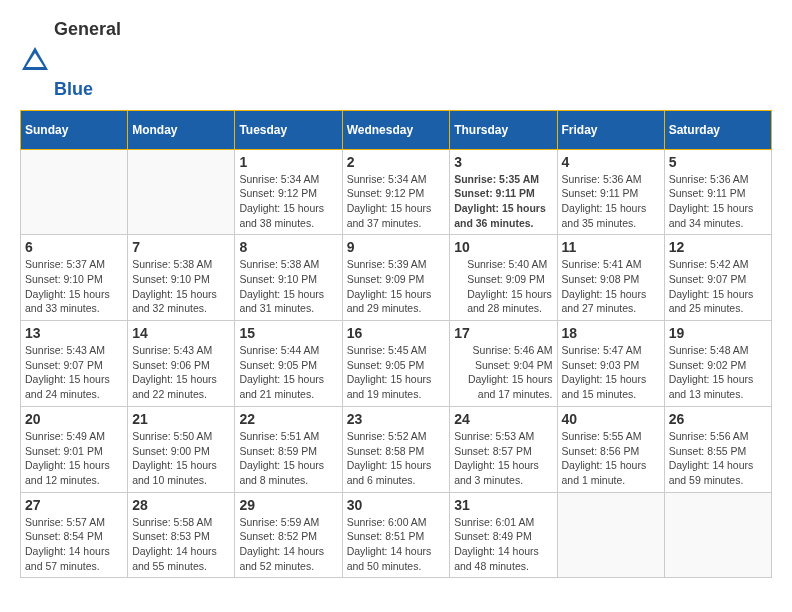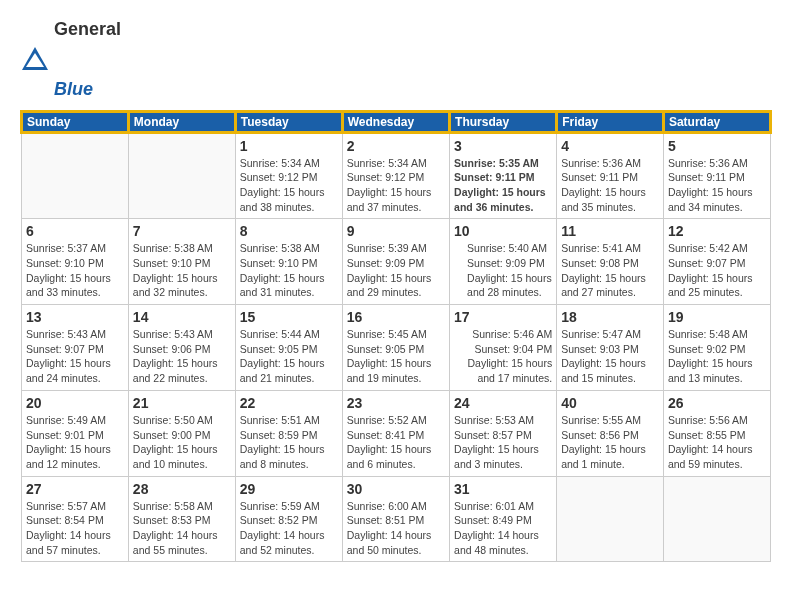--- a/index.html
+++ b/index.html
@@ -28,21 +28,20 @@
     }
     .logo-general {
       font-size: 18px;
       font-weight: bold;
       color: #333;
     }
     .logo-blue {
       font-size: 18px;
       font-weight: bold;
       color: #1a5fa8;
-      font-style: italic;
     }
     .logo-icon {
       width: 30px;
       height: 30px;
       margin-right: 4px;
     }
     .title-block {
       text-align: right;
     }
     .month-title {
@@ -55,24 +54,24 @@
       color: #555;
     }
     .calendar {
       width: 100%;
       border-collapse: collapse;
       font-size: 11px;
     }
     .calendar th {
       background-color: #1a5fa8;
       color: #fff;
-      padding: 2px 4px;
+      padding: 12px 4px;
       text-align: left;
       font-size: 12px;
-      border: 3px solid #eab308;
+      border: 1px solid #eab308;
     }
     .calendar td {
       border: 1px solid #ccc;
       vertical-align: top;
       padding: 4px;
       width: 108px;
       min-height: 80px;
       background: #fff;
     }
     .calendar td.empty {
@@ -259,21 +258,21 @@
         </td>
         <td>
           <span class="day-number">22</span>
           <div class="day-info" style="white-space: pre-line;">Sunrise: 5:51 AM
 Sunset: 8:59 PM
 Daylight: 15 hours and 8 minutes.</div>
         </td>
         <td>
           <span class="day-number">23</span>
           <div class="day-info" style="white-space: pre-line;">Sunrise: 5:52 AM
-Sunset: 8:41 PM
+Sunset: 8:58 PM
 Daylight: 15 hours and 6 minutes.</div>
         </td>
         <td>
           <span class="day-number">24</span>
           <div class="day-info" style="white-space: pre-line;">Sunrise: 5:53 AM
 Sunset: 8:57 PM
 Daylight: 15 hours and 3 minutes.</div>
         </td>
         <td>
           <span class="day-number">40</span>

